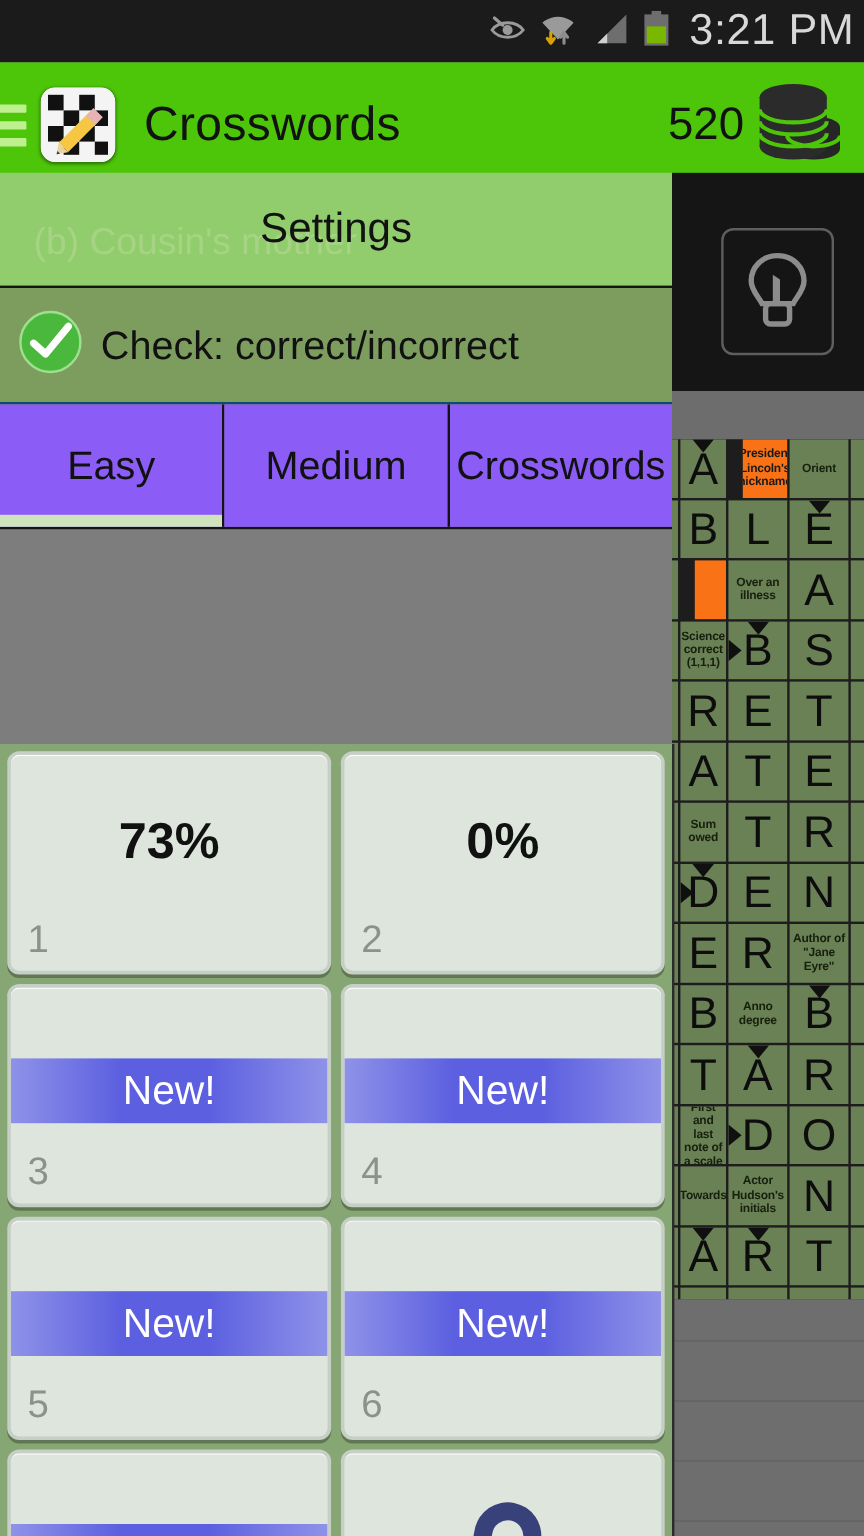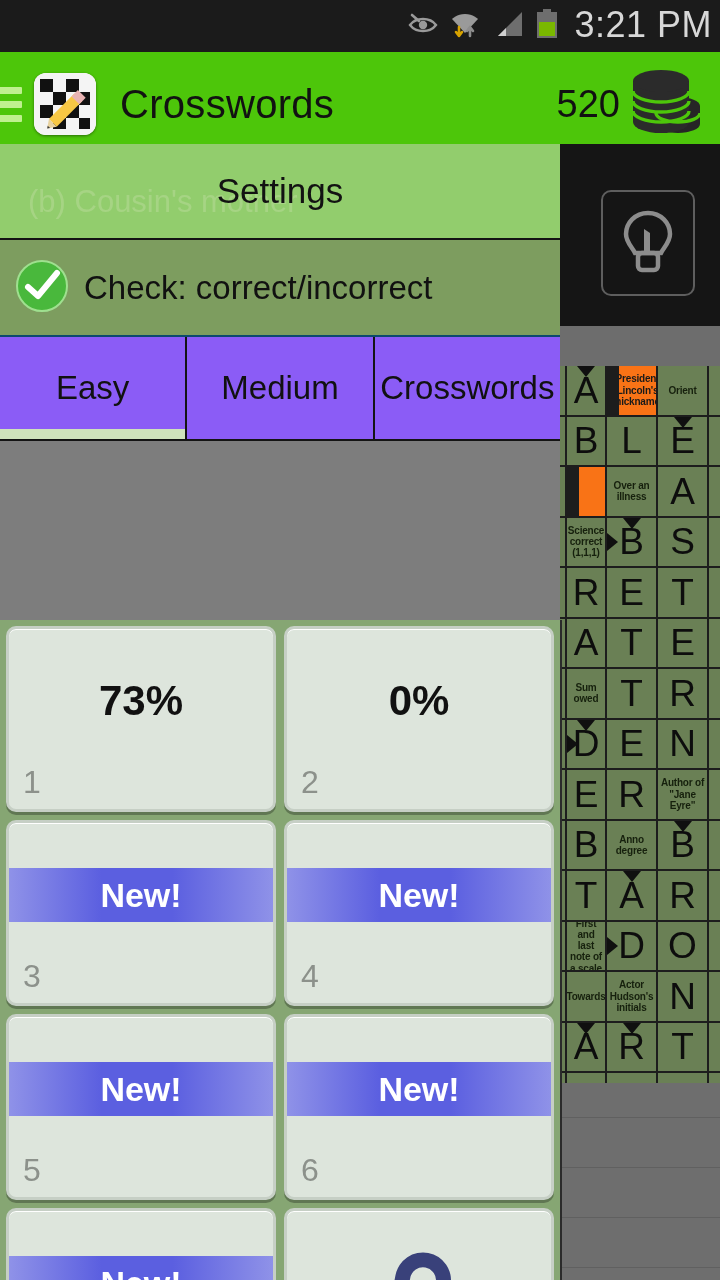--- a/index.html
+++ b/index.html
@@ -138,24 +138,24 @@
     background:#dde5dc; border-radius:10px; position:relative;
     border:3px solid #c6cfc5;
     box-shadow:0 3px 0 rgba(0,0,0,.28), inset 0 1px 0 #fff;
     overflow:hidden;
   }
   .card .pct{
     position:absolute; left:0; top:48px; width:100%; text-align:center;
     font-size:42px; font-weight:bold; color:#111;
   }
   .card .newbar{
-    position:absolute; left:0; top:45px; width:100%; height:54px;
+    position:absolute; left:0; top:59px; width:100%; height:54px;
     background:linear-gradient(90deg,#8f92e8 0%,#5b5fe0 35%,#5b5fe0 62%,#8f92e8 100%);
     display:flex; align-items:center; justify-content:center;
-    color:#fff; font-size:34px;font-weight:bold;
+    color:#fff; font-size:34px;
   }
   .card .num{
     position:absolute; left:14px; bottom:8px; font-size:32px; color:#8c918b;
   }
   .card .lock{ position:absolute; left:50%; top:50%; transform:translate(-50%,-50%) rotate(11deg); }
 
   #cards-divider{
     position:absolute; left:560px; top:620px; width:2px; height:660px; background:#2b2b2b;
   }
 </style>

